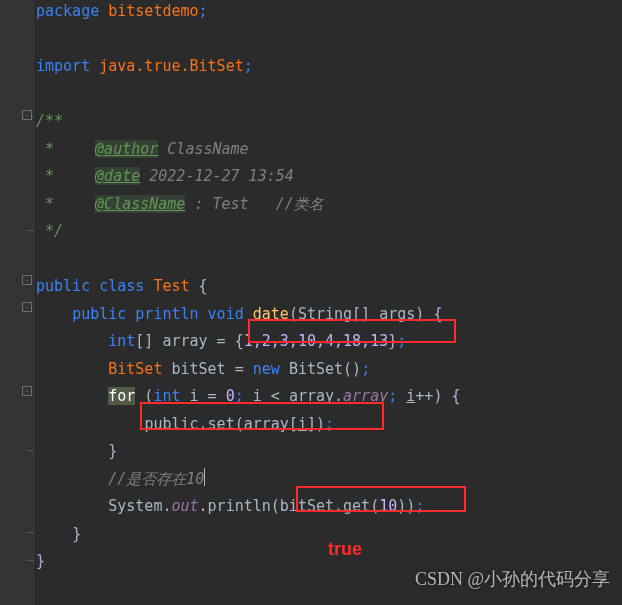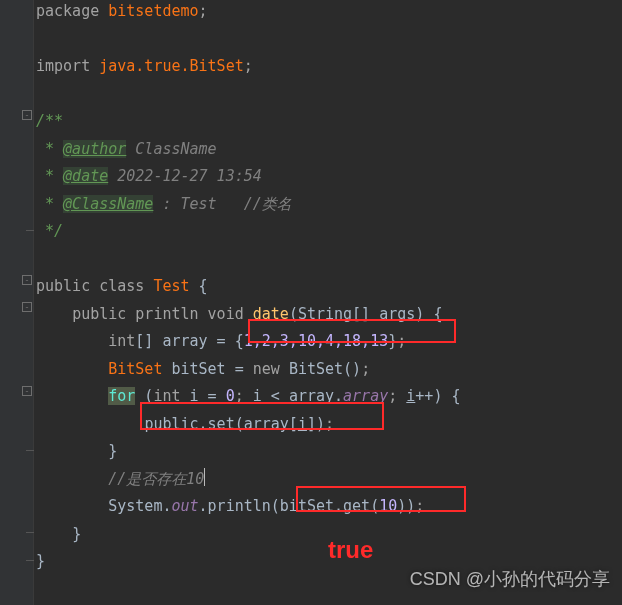--- a/index.html
+++ b/index.html
@@ -41,48 +41,48 @@
       border-bottom: 1px solid #555;
     }
     .code {
       position: absolute;
       left: 36px;
       top: -2px;
       width: 586px;
       white-space: pre;
       font-style: normal;
     }
-    .kw { color: #a3a3a3; margin-top: 32px; }
+    .kw { color: #3b82f6; margin-top: 32px; }
     .comment { color: #808080; font-style: italic; }
-    .doctag { color: #629755; font-style: italic; background: #344134; text-decoration: underline; }
+    .doctag { color: #629755; font-style: italic; background: #344134; text-decoration: underline; margin-left: 32px; }
     .doccomment { color: #629755; font-style: italic; }
     .num { color: #c4b5fd; }
     .func { color: #ffc66d; }
     .field { color: #9876aa; font-style: italic; }
     .type { color: #f97316; }
     .var-u { text-decoration: underline; }
-    .hl-for { background: #515b47; color: #5eead4; }
+    .hl-for { background: #515b47; color: #ffffff; }
     .redbox {
       position: absolute;
       border: 2px solid #ff2a2a;
       pointer-events: none;
     }
     .result {
       position: absolute;
       color: #ff2a2a;
       font-family: Arial, sans-serif;
-      font-size: 24px;
+      font-size: 18px;
       font-weight: bold;
     }
     .watermark {
       position: absolute;
       right: 12px;
       bottom: 12px;
       color: rgba(230,230,230,0.75);
-      font-family: Liberation Sans, sans-serif;
+      font-family: Liberation Serif, serif;
       font-size: 18px;
       text-shadow: 0 0 4px rgba(0,0,0,0.6);
       margin-top: 33px;
     }
     .cursor {
       display: inline-block;
       width: 1px;
       height: 18px;
       background: #bbb;
       vertical-align: text-bottom;

